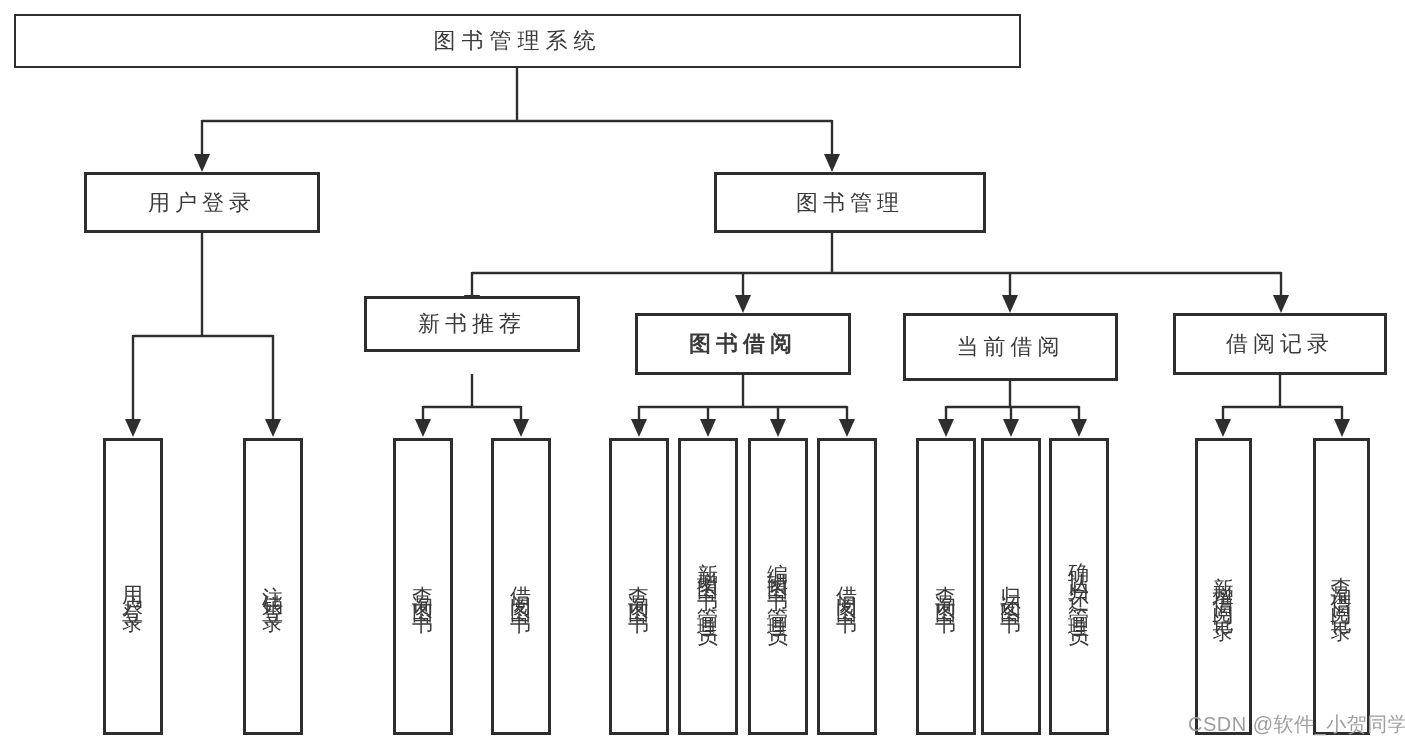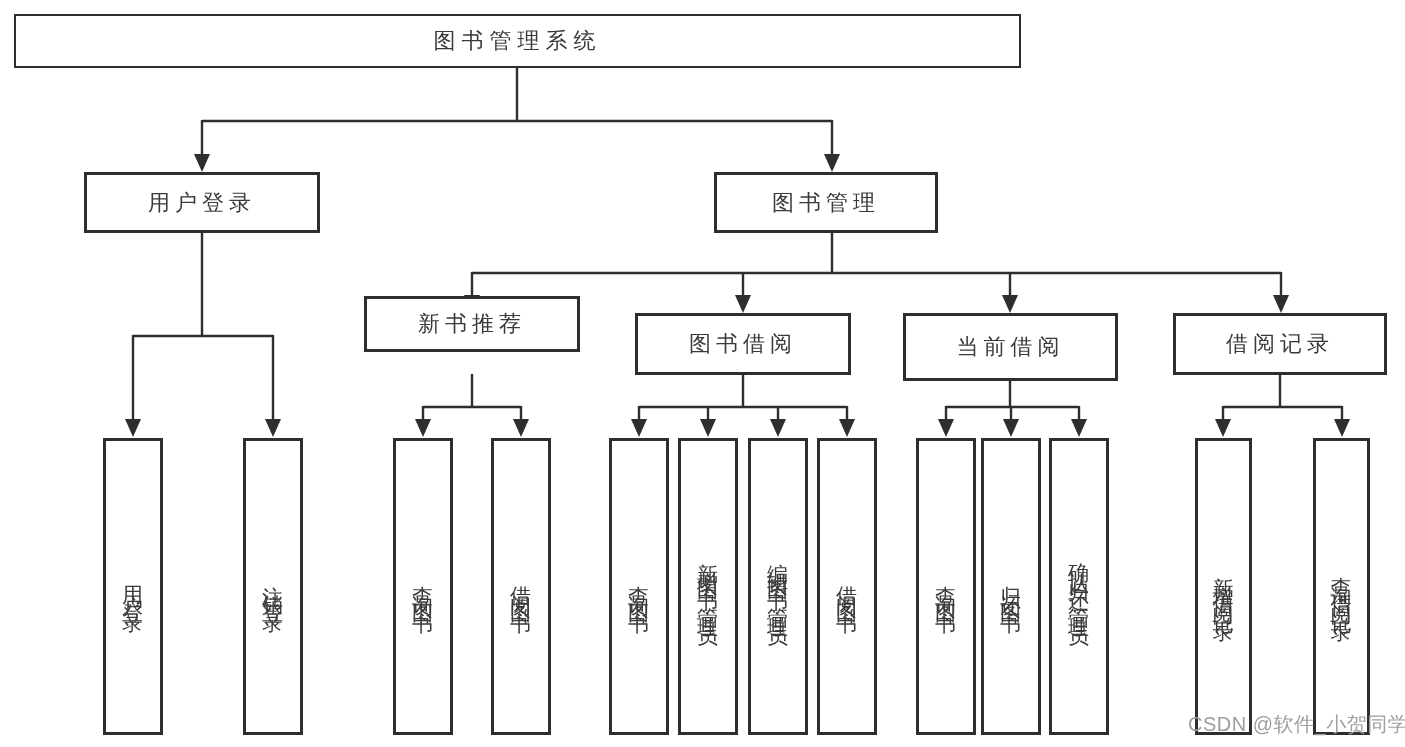--- a/index.html
+++ b/index.html
@@ -119,28 +119,28 @@
     </g>
   </svg>
 
   <div class="node root" style="left:14px;top:14px;width:1007px;height:54px;">
     <span class="hlabel">图书管理系统</span>
   </div>
 
   <div class="node" style="left:84px;top:172px;width:236px;height:61px;">
     <span class="hlabel">用户登录</span>
   </div>
-  <div class="node" style="left:714px;top:172px;width:224px;height:61px;">
+  <div class="node" style="left:714px;top:172px;width:272px;height:61px;">
     <span class="hlabel">图书管理</span>
   </div>
 
   <div class="node" style="left:364px;top:296px;width:216px;height:56px;">
     <span class="hlabel">新书推荐</span>
   </div>
-  <div class="node" style="left:635px;top:313px;width:216px;height:62px;">
+  <div class="node" style="left:635px;top:313px;width:216px;height:62px;font-weight:bold;">
     <span class="hlabel">图书借阅</span>
   </div>
   <div class="node" style="left:903px;top:313px;width:215px;height:68px;">
     <span class="hlabel">当前借阅</span>
   </div>
   <div class="node" style="left:1173px;top:313px;width:214px;height:62px;">
     <span class="hlabel">借阅记录</span>
   </div>
 
   <div class="node leaf" style="left:103px;top:438px;width:60px;height:297px;">

